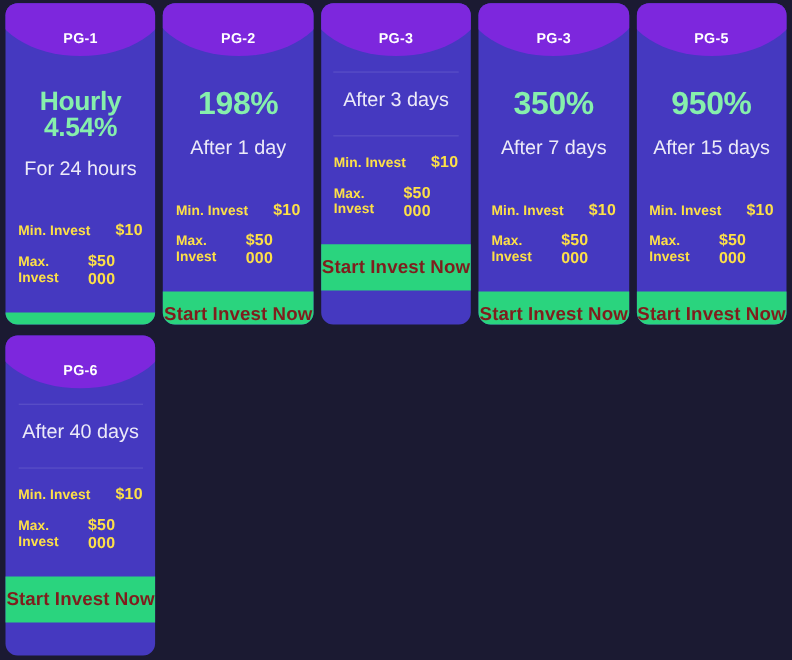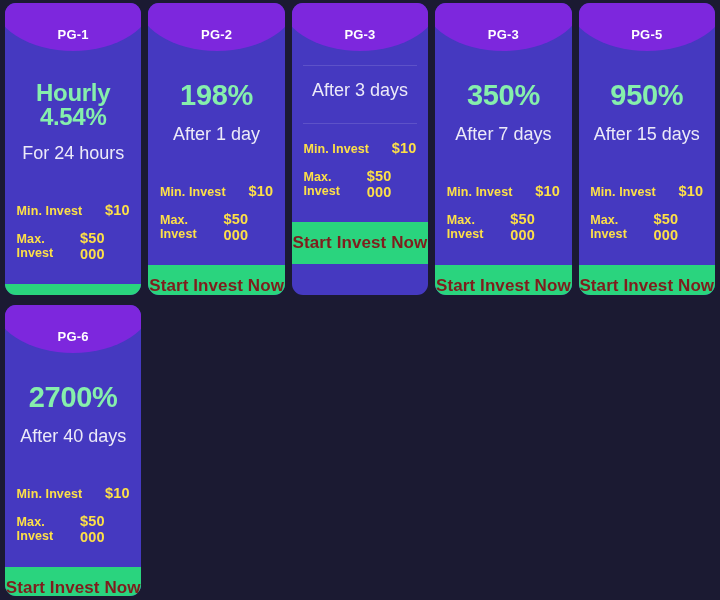--- a/index.html
+++ b/index.html
@@ -261,21 +261,20 @@
     </div>
     <div class="cta-wrap">
       <button class="cta-button">Start Invest Now</button>
     </div>
   </div>
 
   <div class="plan-card">
     <div class="card-arc"></div>
     <div class="plan-name">PG-6</div>
     <div class="divider top"></div>
-    <div class="rate">2700%</div>
     <div class="term">After 40 days</div>
     <div class="divider bottom"></div>
     <div class="invest-rows">
       <div class="invest-row">
         <span class="invest-label">Min. Invest</span>
         <span class="invest-value">$10</span>
       </div>
       <div class="invest-row">
         <span class="invest-label">Max. Invest</span>
         <span class="invest-value">$50 000</span>

